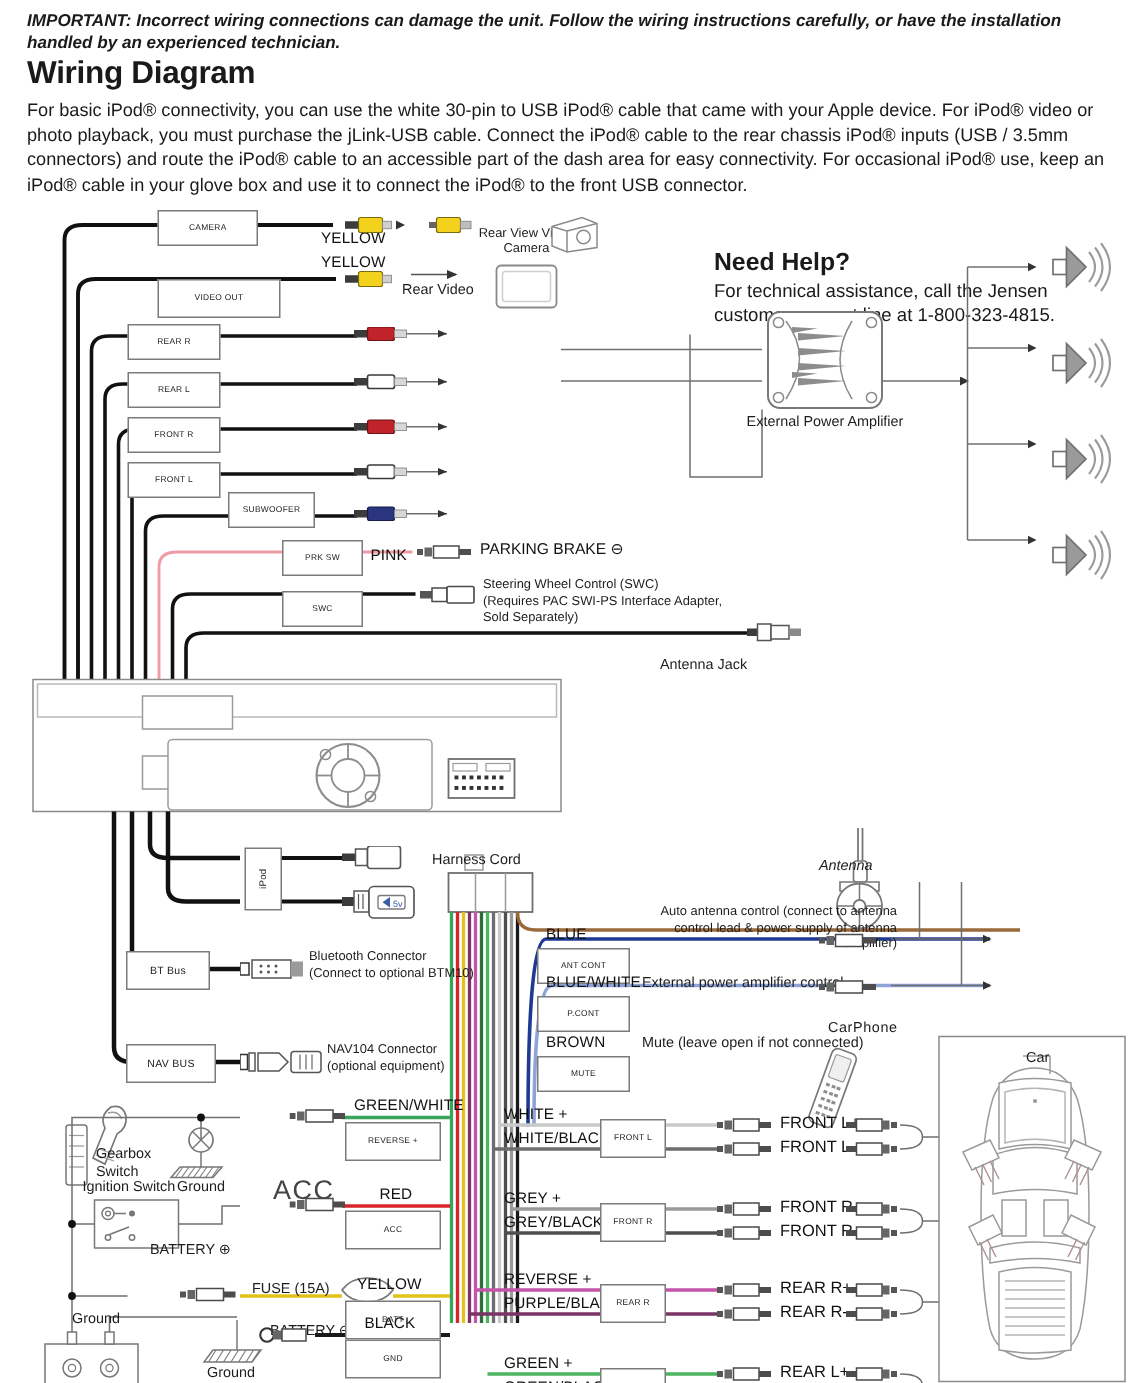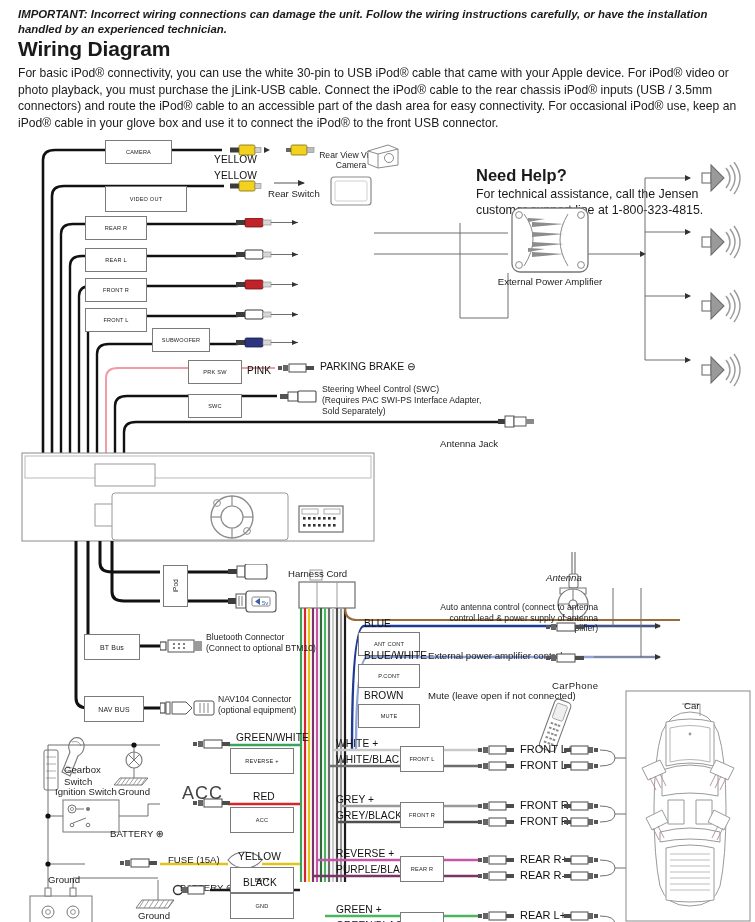--- a/index.html
+++ b/index.html
@@ -396,21 +396,21 @@
 
   <div class="abs boxlbl" style="left:105px;top:48px;width:80px;height:24px;">
     <span class="lbl">VIDEO OUT</span>
   </div>
   <div class="abs wirename" style="left:214px;top:32px;">YELLOW</div>
   <svg class="abs" style="left:230px;top:42px;" width="52" height="13">
     <rect x="0" y="3.5" width="9" height="5" fill="#3c3c3c"></rect>
     <rect x="9" y="1" width="16" height="10" rx="1.5" fill="#f2d21c" stroke="#7a6a10" stroke-width=".8"></rect>
     <rect x="25" y="3.5" width="6" height="5" fill="#cfcfcf" stroke="#888" stroke-width=".6"></rect>
   </svg>
-  <div class="abs t9" style="left:268px;top:50px;">Rear Switch</div>
+  <div class="abs t9" style="left:268px;top:50px;">Rear Video</div>
   <svg class="abs" style="left:274px;top:40px;" width="42" height="10">
     <line x1="0" y1="5" x2="30" y2="5" stroke="#555" stroke-width="1"></line>
     <polygon points="24,2 31,5 24,8" fill="#333"></polygon>
   </svg>
   <svg class="abs" style="left:330px;top:38px;" width="42" height="30">
     <rect x="1" y="1" width="40" height="28" rx="3" fill="#fff" stroke="#8a8a8a" stroke-width="1.2"></rect>
     <rect x="5" y="5" width="32" height="20" rx="2" fill="#fff" stroke="#cfcfcf" stroke-width="1"></rect>
   </svg>
 
   <div class="abs boxlbl" style="left:85px;top:78px;width:60px;height:22px;">
@@ -619,21 +619,21 @@
   <div class="abs t9" style="left:684px;top:562px;">Car</div>
 
   <div class="abs t9" style="left:64px;top:626px;white-space:pre-line;line-height:1.2;">Gearbox
 Switch</div>
   <div class="abs t9" style="left:118px;top:648px;">Ground</div>
   <div class="abs t9" style="left:55px;top:648px;">Ignition Switch</div>
   <div class="abs t9" style="left:48px;top:736px;">Ground</div>
   <div class="abs t9" style="left:138px;top:772px;">Ground</div>
   <div class="abs t9" style="left:168px;top:716px;">FUSE (15A)</div>
   <div class="abs" style="left:182px;top:645px;font-size:18px;letter-spacing:1px;color:#444;">ACC</div>
-  <div class="abs t9" style="left:110px;top:690px;">BATTERY ⊕</div>
+  <div class="abs t9" style="left:100px;top:690px;">BATTERY ⊕</div>
   <div class="abs t9" style="left:180px;top:744px;">BATTERY ⊖</div>
 
   <svg class="abs" style="left:193px;top:601px;" width="40" height="11">
     <rect x="0" y="3" width="4" height="4" fill="#555"></rect>
       <rect x="5" y="2" width="5" height="6" fill="#666"></rect>
     <rect x="11" y="1" width="18" height="8" fill="#fff" stroke="#4a4a4a" stroke-width="1"></rect>
     <rect x="29" y="3" width="8" height="4" fill="#4d4d4d"></rect>
   </svg>
   <svg class="abs" style="left:193px;top:660px;" width="40" height="11">
     <rect x="0" y="3" width="4" height="4" fill="#555"></rect>

